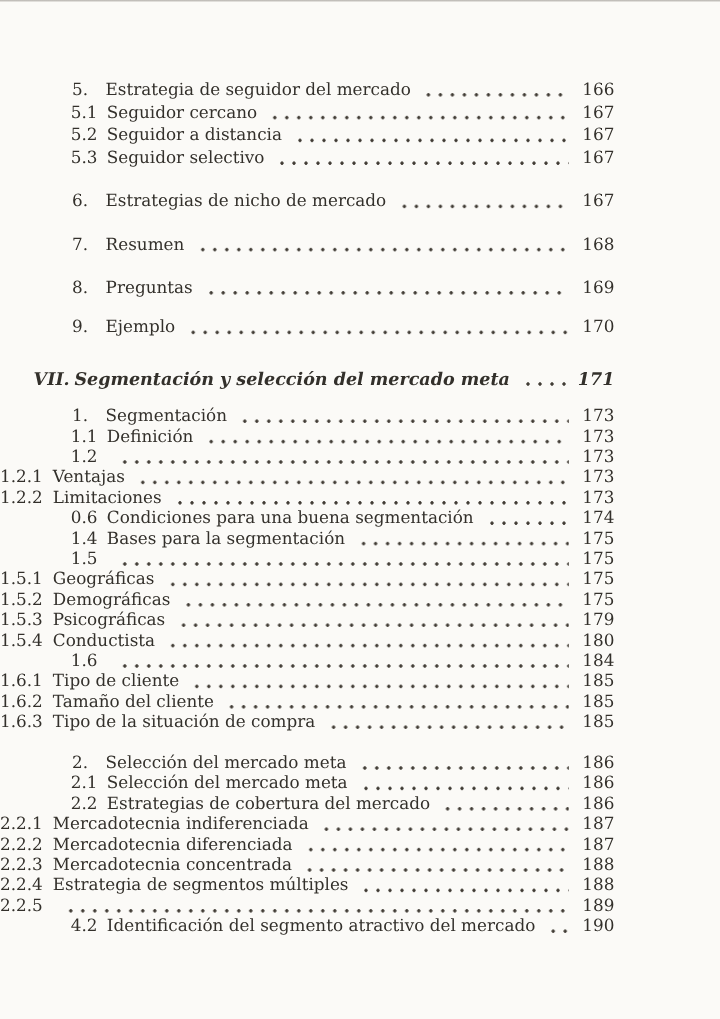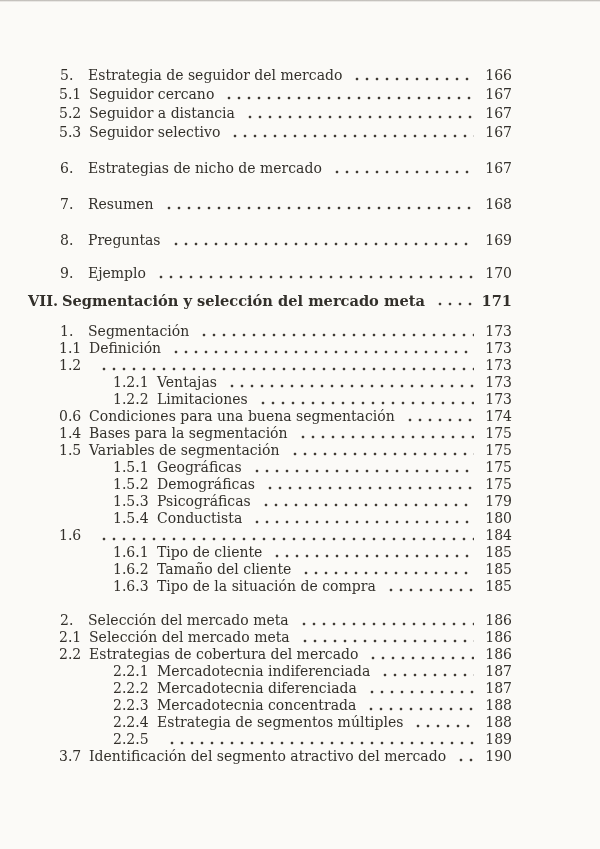--- a/index.html
+++ b/index.html
@@ -23,37 +23,37 @@
   }
   #toc {
     padding-top: 66px;
     padding-right: 88px;
     box-sizing: border-box;
     width: 600px;
   }
   .group { margin-top: 17px; }
   .group:first-child { margin-top: 0; }
   #toc .group:nth-child(5) { margin-top: 14px; }
-  #toc .group:nth-child(6) { margin-top: 8px; }
+  #toc .group:nth-child(6) { margin-top: 24px; font-style: italic; }
   #toc .group:nth-child(7) { margin-top: 13px; }
   #toc .group:nth-child(9) { margin-top: 23px; }
 
   .row {
     display: flex;
     align-items: baseline;
     line-height: 19px;
     font-size: 14px;
     white-space: nowrap;
   }
   .group.compact .row { line-height: 17px; }
 
   .row.lvl0 { padding-left: 28px; font-weight: bold; font-size: 14.6px; }
   .row.lvl1 { padding-left: 60px; }
   .row.lvl2 { padding-left: 59px; }
-  .row.lvl3 { padding-left: 113px; }
+  .row.lvl3 { }
 
   .num { flex: none; }
   .row.lvl0 .num { width: 34px; }
   .row.lvl1 .num { width: 28px; }
   .row.lvl2 .num { width: 30px; }
   .row.lvl3 .num { width: 44px; }
 
   .title { flex: none; }
 
   .leader {
@@ -185,21 +185,20 @@
           <span class="page-num">174</span>
         </div>
         <div class="row lvl2">
           <span class="num">1.4</span>
           <span class="title">Bases para la segmentación</span>
           <span class="leader"></span>
           <span class="page-num">175</span>
         </div>
         <div class="row lvl2">
           <span class="num">1.5</span>
-          <span class="title">Variables de segmentación</span>
           <span class="leader"></span>
           <span class="page-num">175</span>
         </div>
         <div class="row lvl3">
           <span class="num">1.5.1</span>
           <span class="title">Geográficas</span>
           <span class="leader"></span>
           <span class="page-num">175</span>
         </div>
         <div class="row lvl3">
@@ -286,20 +285,20 @@
           <span class="title">Estrategia de segmentos múltiples</span>
           <span class="leader"></span>
           <span class="page-num">188</span>
         </div>
         <div class="row lvl3">
           <span class="num">2.2.5</span>
           <span class="leader"></span>
           <span class="page-num">189</span>
         </div>
         <div class="row lvl2">
-          <span class="num">3.7</span>
+          <span class="num">4.2</span>
           <span class="title">Identificación del segmento atractivo del mercado</span>
           <span class="leader"></span>
           <span class="page-num">190</span>
         </div>
       </div>
     </div>
 </main>
 
 </body></html>

